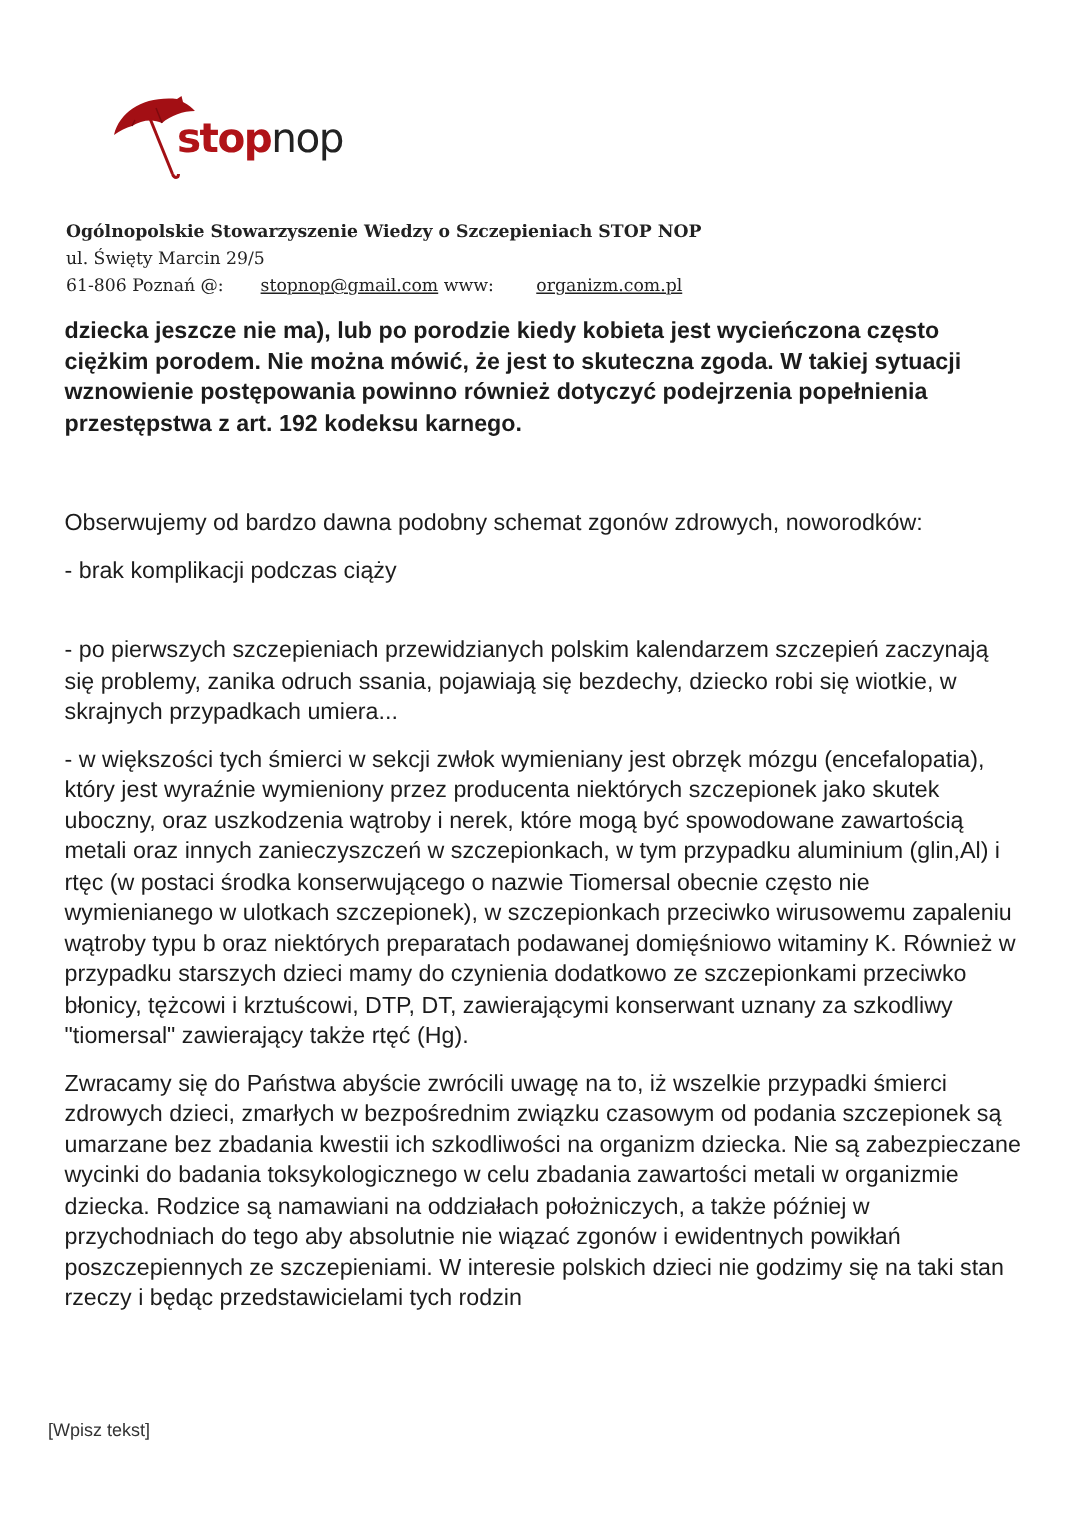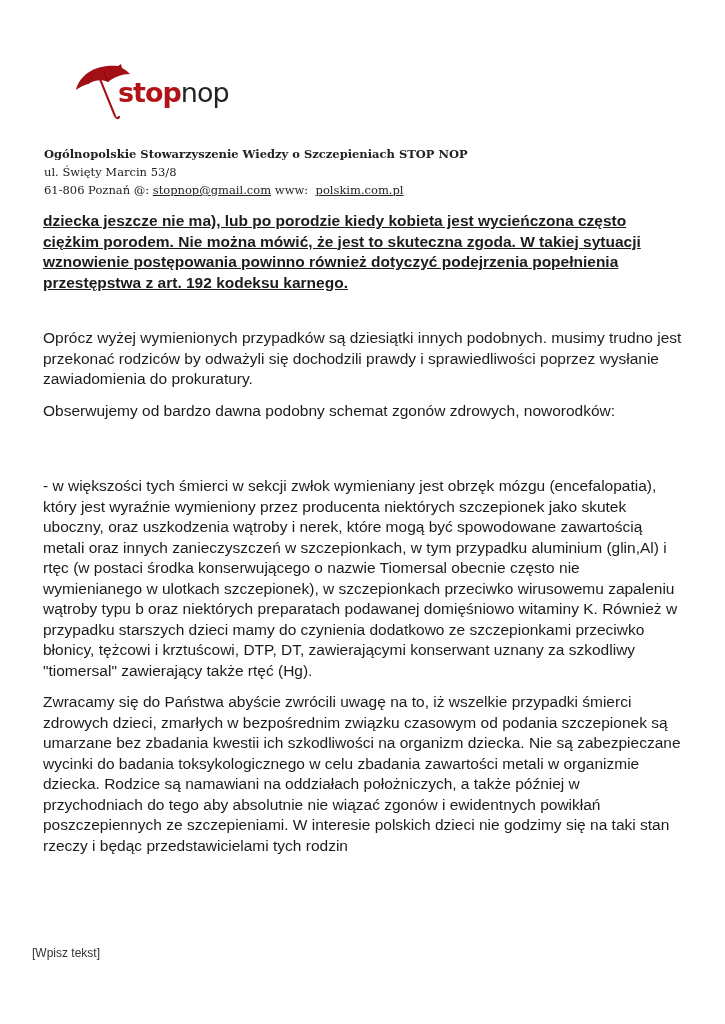--- a/index.html
+++ b/index.html
@@ -37,34 +37,34 @@
     .org {
       position: absolute;
       left: 44px;
       top: 145px;
       font-family: "DejaVu Serif", "Liberation Serif", serif;
       font-size: 11.5px;
       line-height: 18px;
       color: #222;
     }
     .org .name { font-weight: bold; text-align: center; }
-    .org a { color: #222; text-decoration: underline; }
+    .org a { color: #222; text-decoration: underline; margin-left: 21px; }
 
     .content {
       position: absolute;
       left: 43px;
       top: 211px;
       width: 640px;
       font-family: "Liberation Sans", sans-serif;
       font-size: 15.5px;
       line-height: 20.5px;
       color: #1c1c1c;
     }
     .content p { margin: 0; }
-    .content .bold-para { font-weight: bold; text-decoration: underline; }
+    .content .bold-para { font-weight: bold; }
     .gap-big { height: 35px; }
     .gap { height: 11px; }
 
     .footer {
       position: absolute;
       left: 32px;
       top: 946px;
       font-family: "Liberation Sans", sans-serif;
       font-size: 12px;
       color: #333;
@@ -80,35 +80,36 @@
     <line x1="26" y1="19" x2="41" y2="56" stroke="#a30f14" stroke-width="2"></line>
     <path d="M41 56 C42 59 45 59 45 56" stroke="#a30f14" stroke-width="2" fill="none"></path>
   </svg>
   <div class="logo-text">
     <span class="logo-stop">stop</span><span class="logo-nop">nop</span>
   </div>
 </div>
 
 <div class="org">
   <div class="name">Ogólnopolskie Stowarzyszenie Wiedzy o Szczepieniach STOP NOP</div>
-  <div>ul. Święty Marcin 53/8</div>
+  <div>ul. Święty Marcin 29/5</div>
   <div>
-    <span>61-806 Poznań @: </span><a>stopnop@gmail.com</a><span style="white-space:pre"> www:  </span><a>polskim.com.pl</a>
+    <span>61-806 Poznań @: </span><a>stopnop@gmail.com</a><span style="white-space:pre"> www:  </span><a>organizm.com.pl</a>
   </div>
 </div>
 
 <div class="content">
   <p class="bold-para">dziecka jeszcze nie ma), lub po porodzie kiedy kobieta jest wycieńczona często ciężkim porodem. Nie można mówić, że jest to skuteczna zgoda. W takiej sytuacji wznowienie postępowania powinno również dotyczyć podejrzenia popełnienia przestępstwa z art. 192 kodeksu karnego.</p>
   <div class="gap-big"></div>
-  <p>Oprócz wyżej wymienionych przypadków są dziesiątki innych podobnych. musimy trudno jest przekonać rodziców by odważyli się dochodzili prawdy i  sprawiedliwości poprzez wysłanie zawiadomienia do prokuratury.</p>
   <div class="gap"></div>
   <p>Obserwujemy od bardzo dawna podobny schemat zgonów zdrowych, noworodków:</p>
   <div class="gap"></div>
+  <p>- brak komplikacji podczas ciąży</p>
   <div class="gap"></div>
   <div class="gap"></div>
   <div class="gap"></div>
+  <p>- po pierwszych szczepieniach przewidzianych polskim kalendarzem szczepień zaczynają się problemy, zanika odruch ssania, pojawiają się bezdechy, dziecko robi się wiotkie, w skrajnych przypadkach umiera...</p>
   <div class="gap"></div>
   <p>- w większości tych śmierci w sekcji zwłok wymieniany jest obrzęk mózgu (encefalopatia), który jest wyraźnie wymieniony przez producenta niektórych szczepionek jako skutek uboczny, oraz uszkodzenia wątroby i nerek, które mogą być spowodowane zawartością metali oraz innych zanieczyszczeń w szczepionkach, w tym przypadku aluminium (glin,Al) i rtęc (w postaci środka konserwującego o nazwie Tiomersal obecnie często nie wymienianego w ulotkach szczepionek), w szczepionkach przeciwko wirusowemu zapaleniu wątroby typu b oraz niektórych preparatach podawanej domięśniowo witaminy K.  Również w przypadku starszych dzieci mamy do czynienia dodatkowo ze szczepionkami przeciwko błonicy, tężcowi i krztuścowi, DTP, DT, zawierającymi konserwant uznany  za szkodliwy "tiomersal" zawierający także rtęć (Hg).</p>
   <div class="gap"></div>
   <p>Zwracamy się do Państwa abyście zwrócili uwagę na to, iż wszelkie przypadki śmierci zdrowych dzieci, zmarłych  w bezpośrednim związku czasowym od podania szczepionek są umarzane bez zbadania kwestii ich szkodliwości na organizm dziecka. Nie są zabezpieczane wycinki do badania toksykologicznego w celu zbadania zawartości  metali w organizmie dziecka. Rodzice są namawiani na oddziałach położniczych, a także później w przychodniach do tego aby absolutnie nie wiązać zgonów i ewidentnych powikłań poszczepiennych ze szczepieniami. W interesie polskich dzieci nie godzimy się na taki stan rzeczy i będąc przedstawicielami tych rodzin</p>
 </div>
 
 <div class="footer">[Wpisz tekst]</div>
 
 </body></html>

